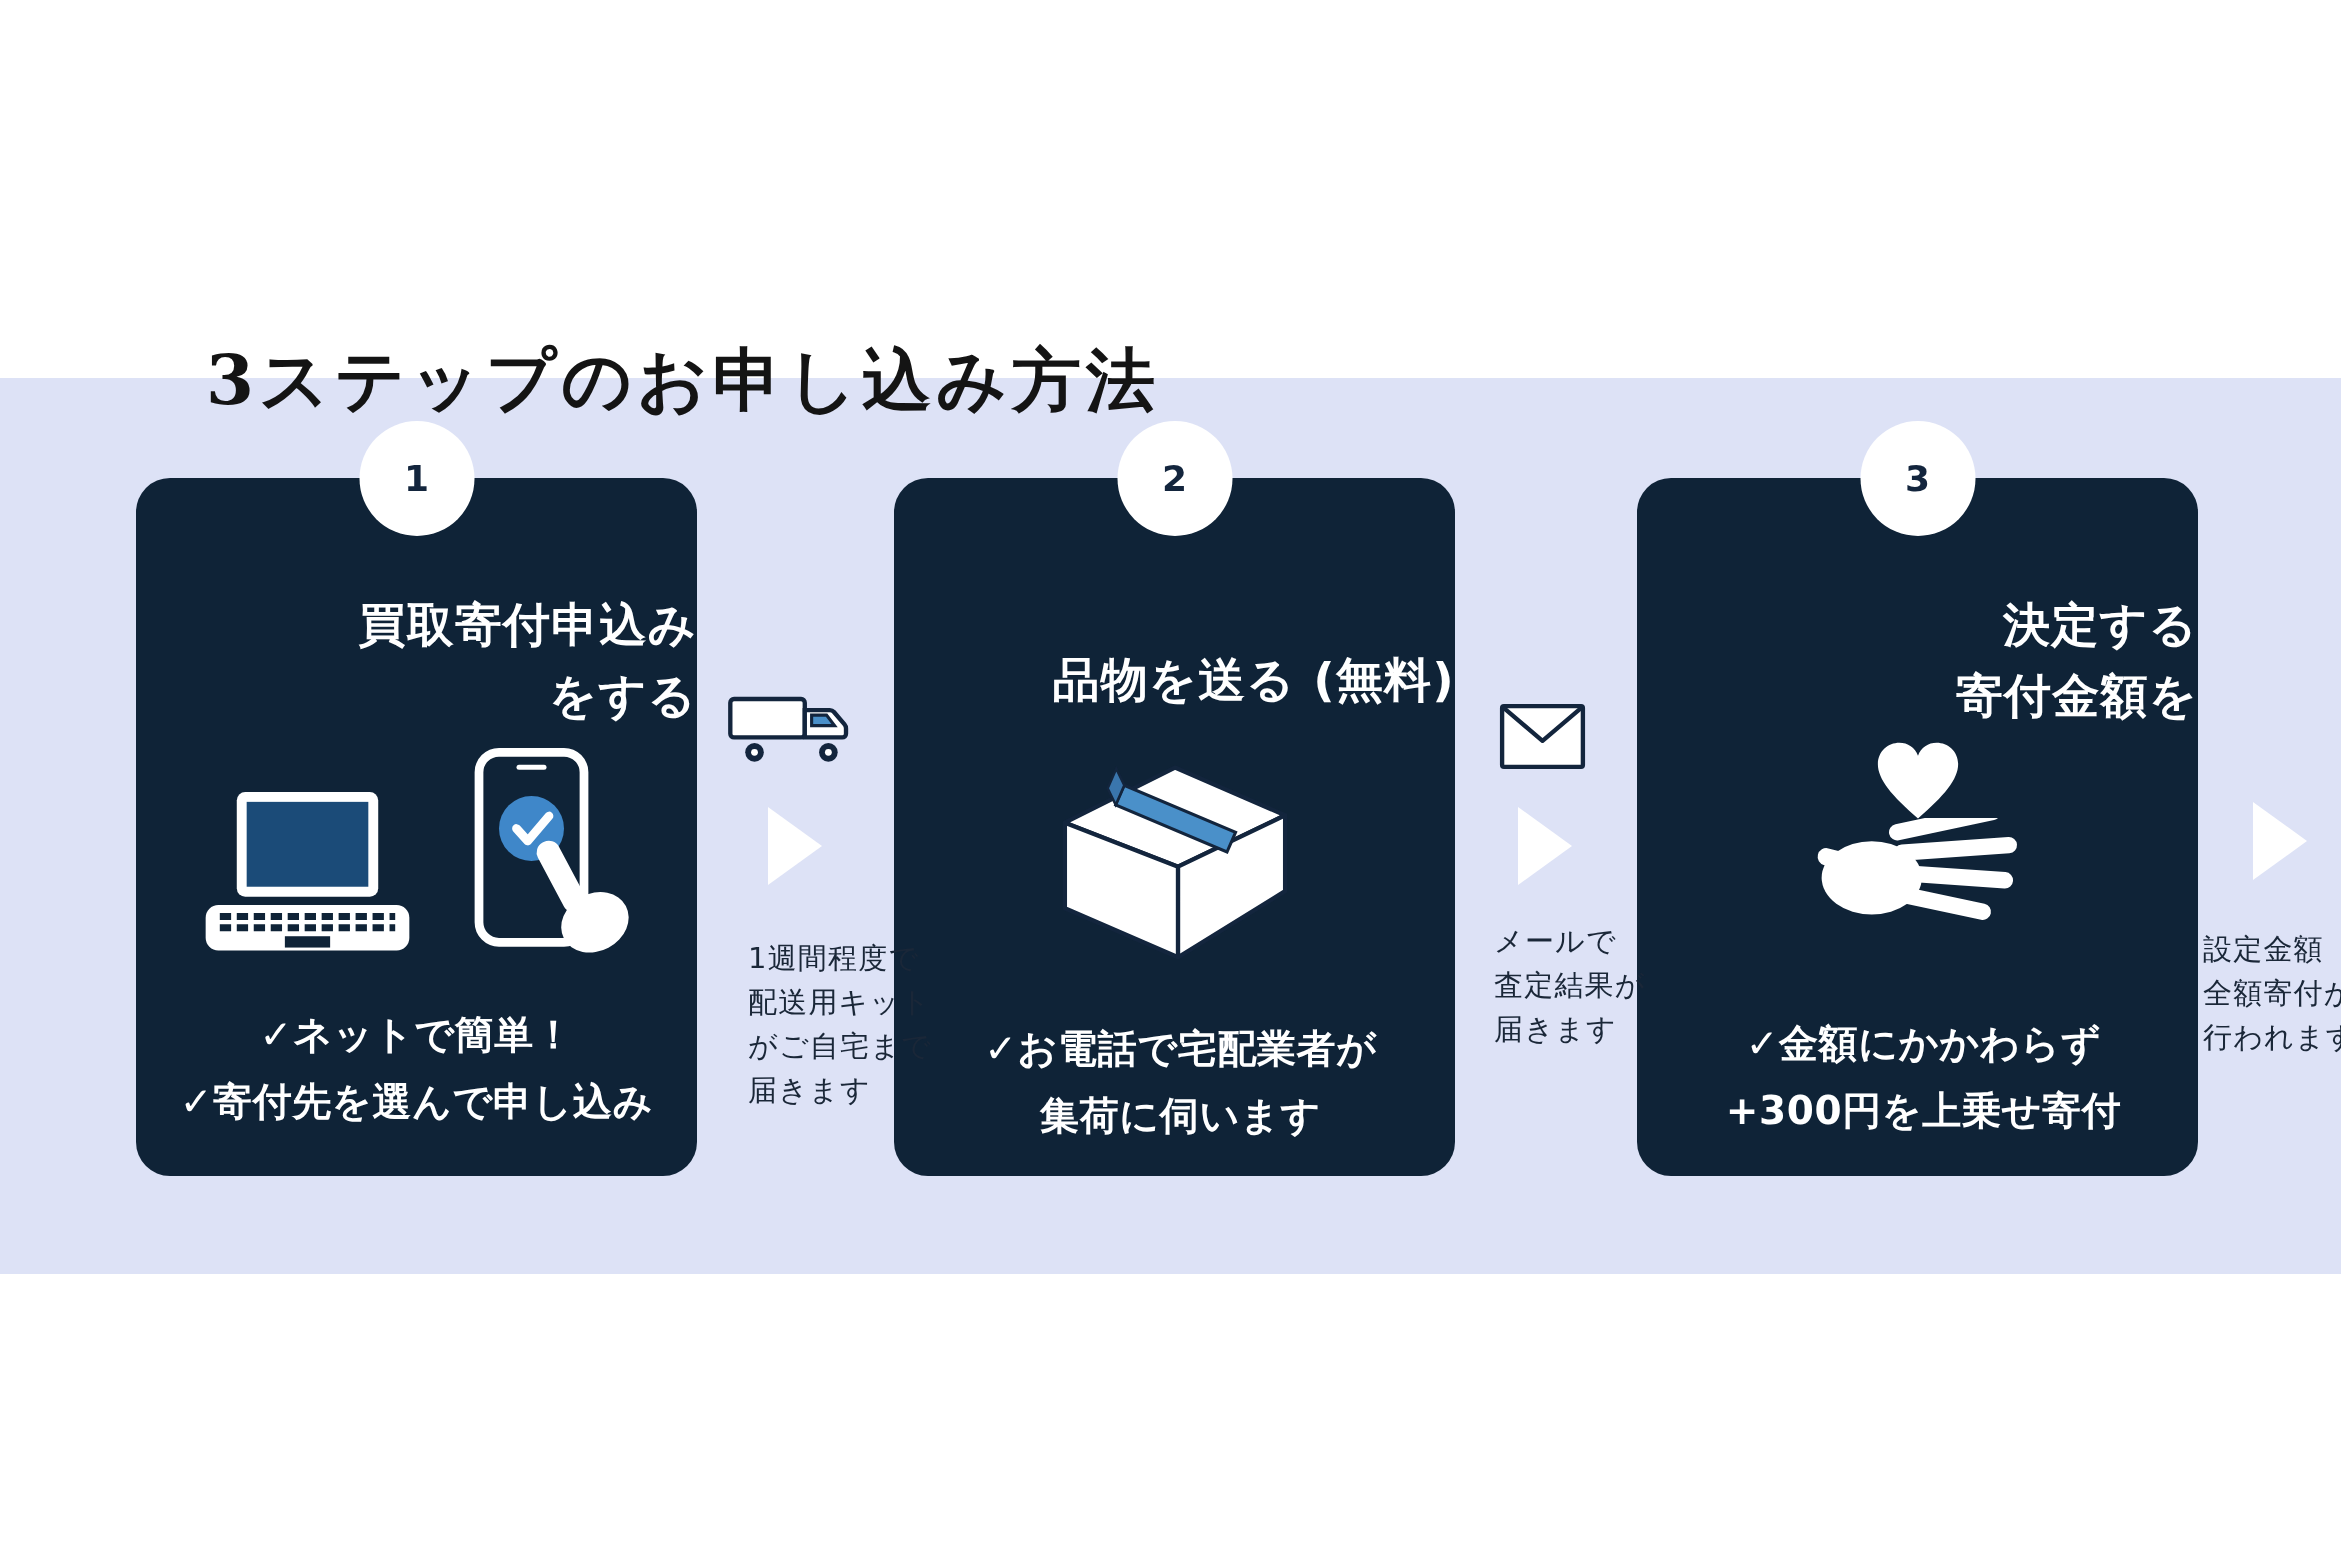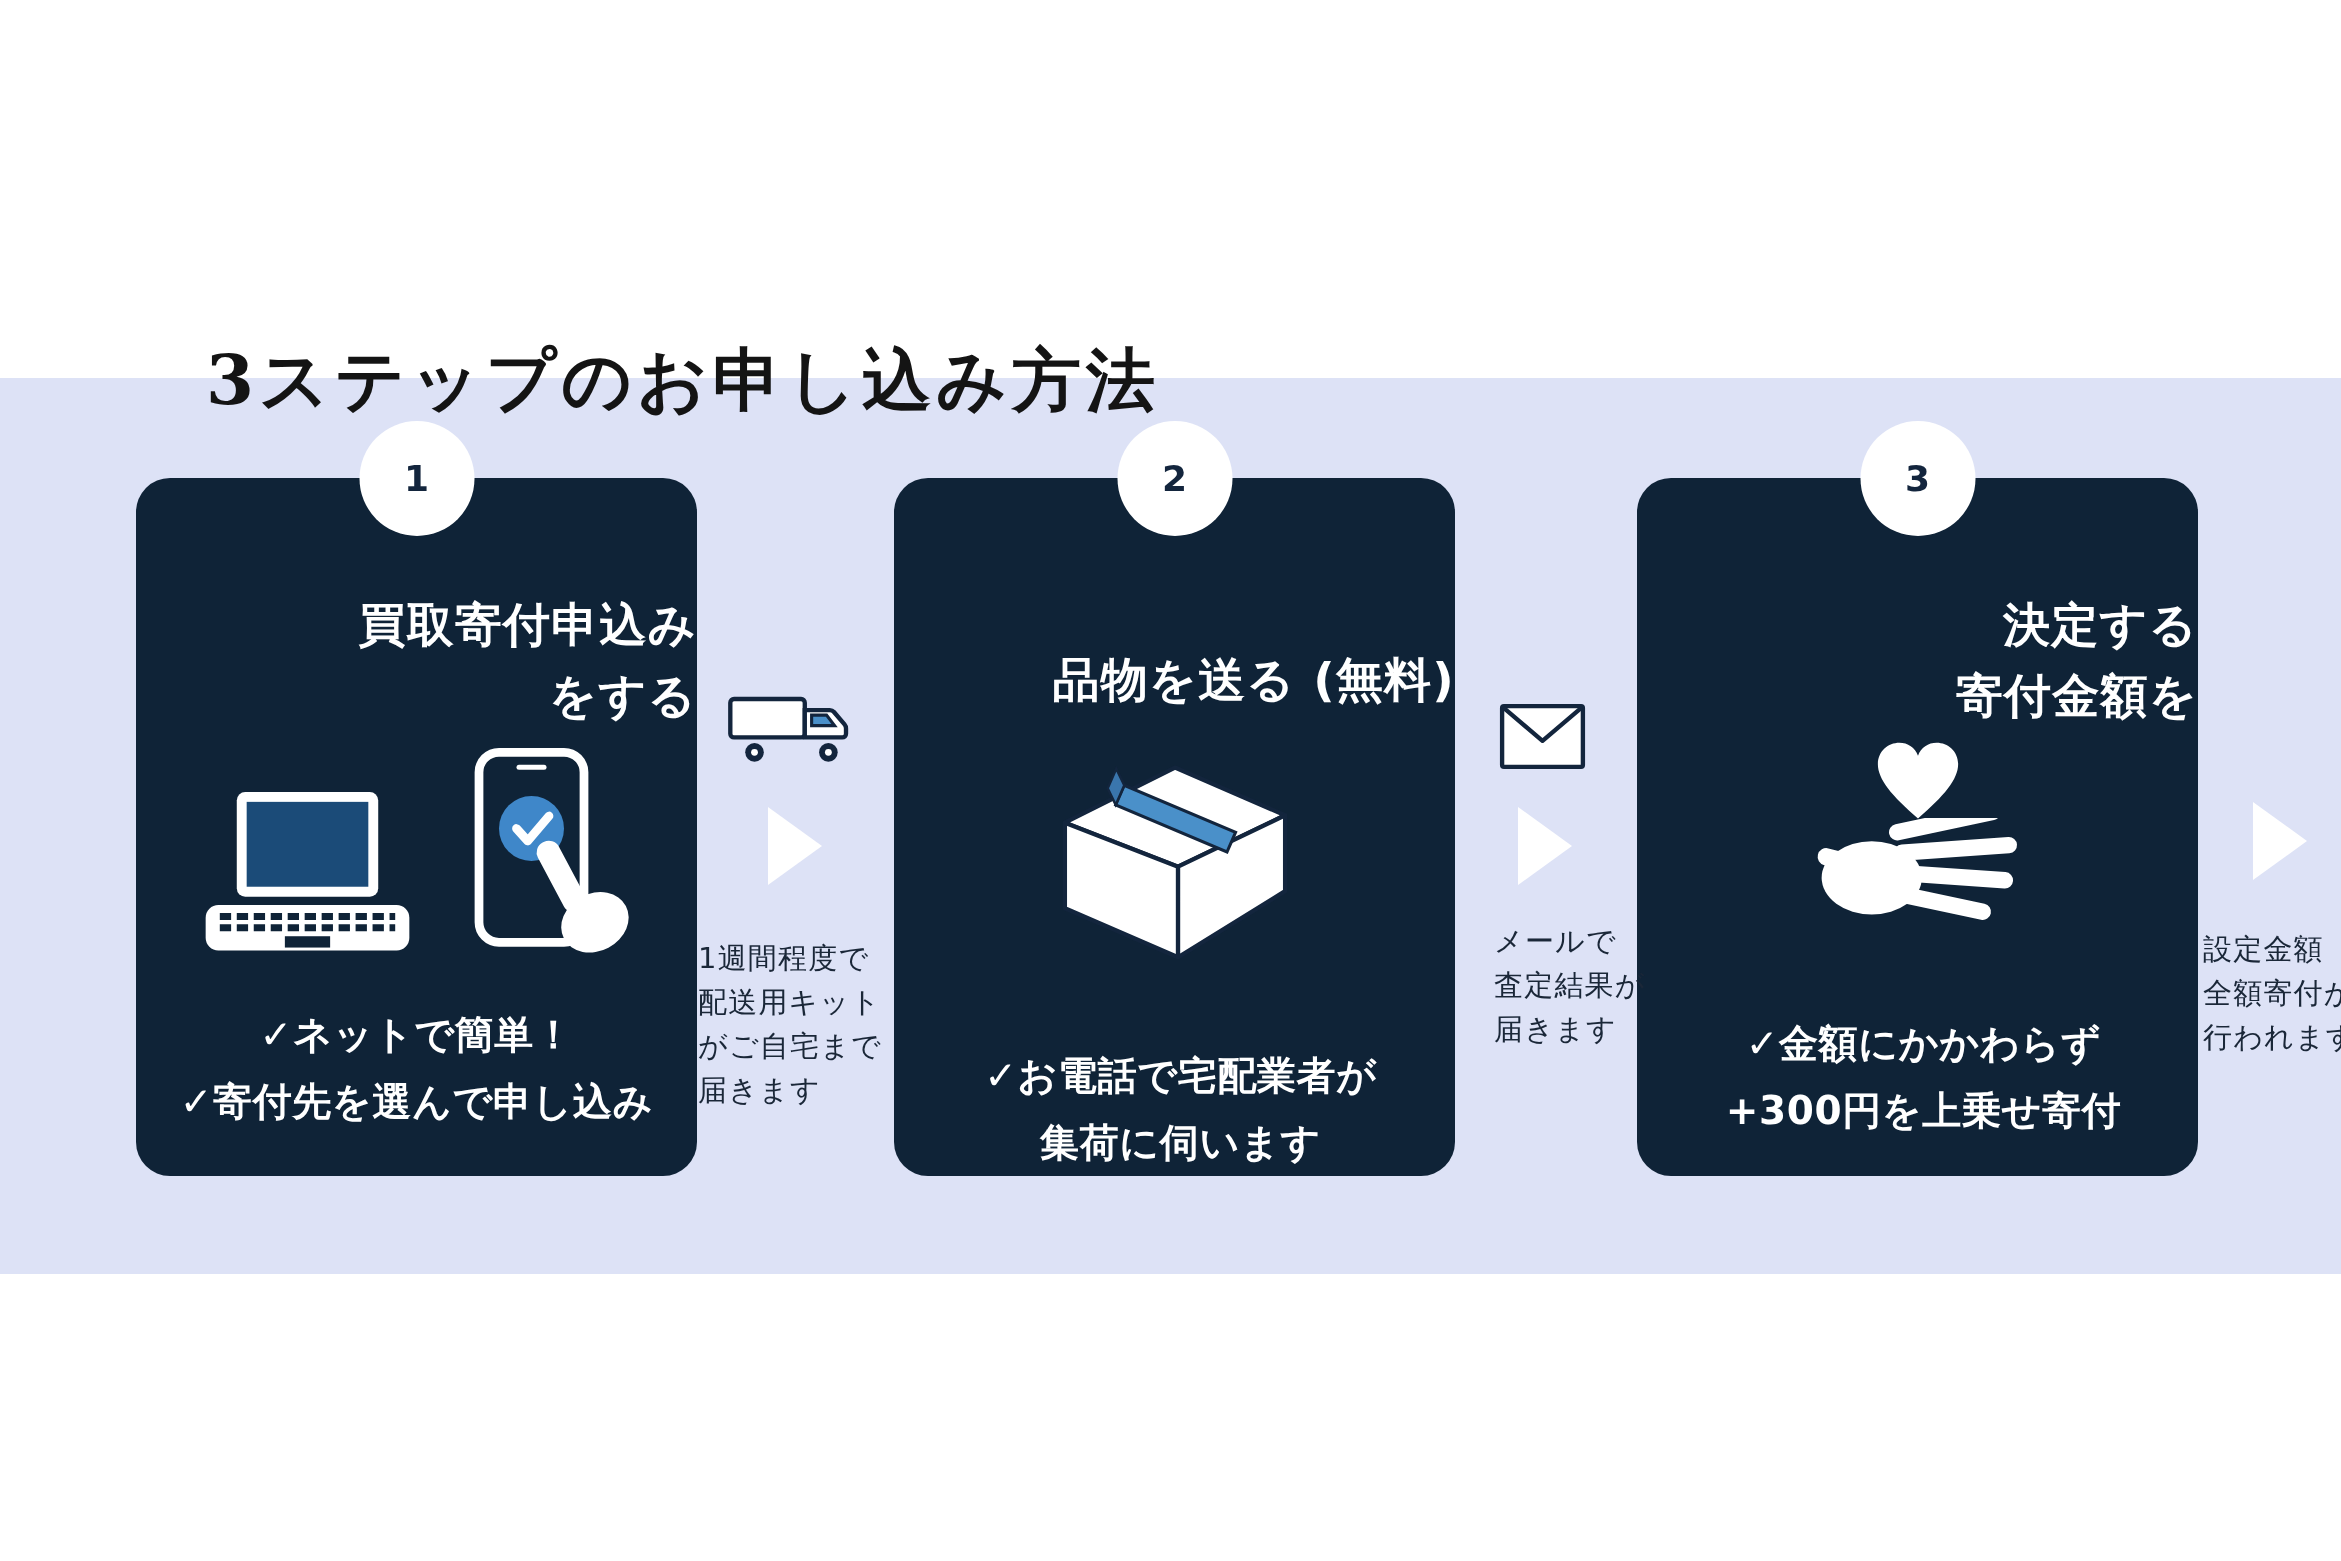--- a/index.html
+++ b/index.html
@@ -53,40 +53,40 @@
     margin-top: 8.7px;
   }
   .icon-stack .hand-wrap { margin-top: -7.5px; }
   .box-wrap { display: flex; justify-content: center; margin-top: 21px; }
   .notes {
     position: absolute; left: 0; right: 0; top: 523px;
     text-align: center; color: #ffffff;
     font-size: 39px; font-weight: 700; line-height: 1.72;
     letter-spacing: 0.6px;
   }
-  .card2 .notes { top: 564px; padding-left: 12px; }
+  .card2 .notes { top: 537px; padding-left: 12px; }
   .card3 .notes { top: 532px; margin-left: 12px; }
   .arrow-right {
     position: absolute; width: 0; height: 0;
     border-top: 39px solid transparent;
     border-bottom: 39px solid transparent;
     border-left: 54px solid #ffffff;
   }
   .arrow-1 { left: 768px; top: 807px; }
   .arrow-2 { left: 1518px; top: 807px; }
   .arrow-3 { left: 2253px; top: 802px; }
   .connector-icon { position: absolute; }
   .truck-pos    { left: 727px; top: 694px; }
   .envelope-pos { left: 1499px; top: 702px; }
   .caption {
     position: absolute; color: #1a2738;
     font-size: 29px; font-weight: 500; line-height: 1.52;
     letter-spacing: 1.2px; white-space: nowrap;
   }
-  .caption-1 { left: 698px; top: 936px; }
+  .caption-1 { left: 748px; top: 936px; }
   .caption-2 { left: 1494px; top: 919px; }
   .caption-3 { left: 2203px; top: 927px; }
 </style>
 </head>
 <body>
 
 <div class="band"></div>
 
 <h1 class="main-title">3ステップのお申し込み方法</h1>
 

